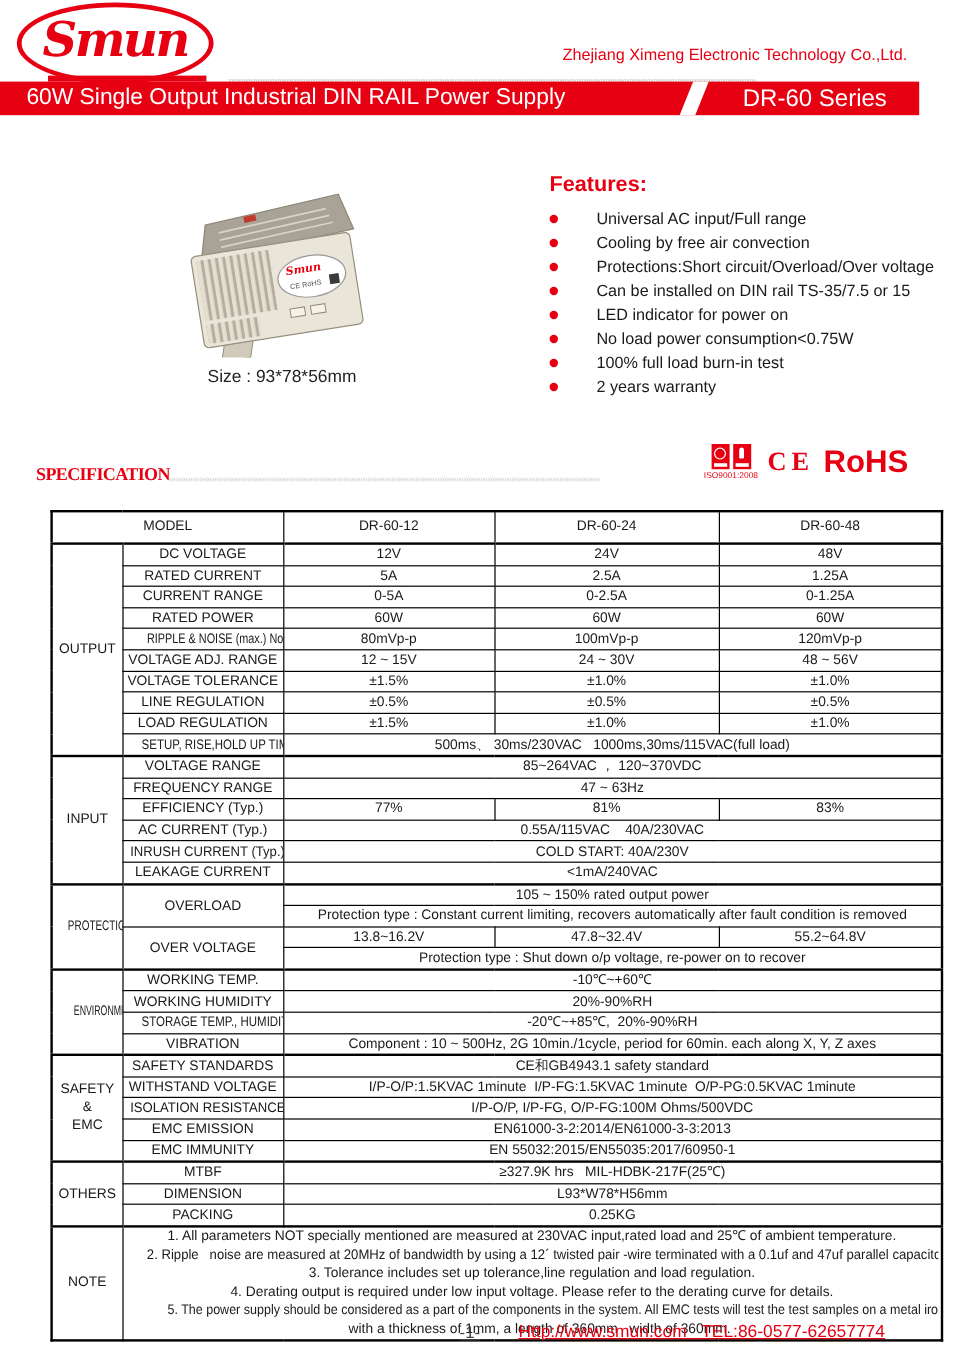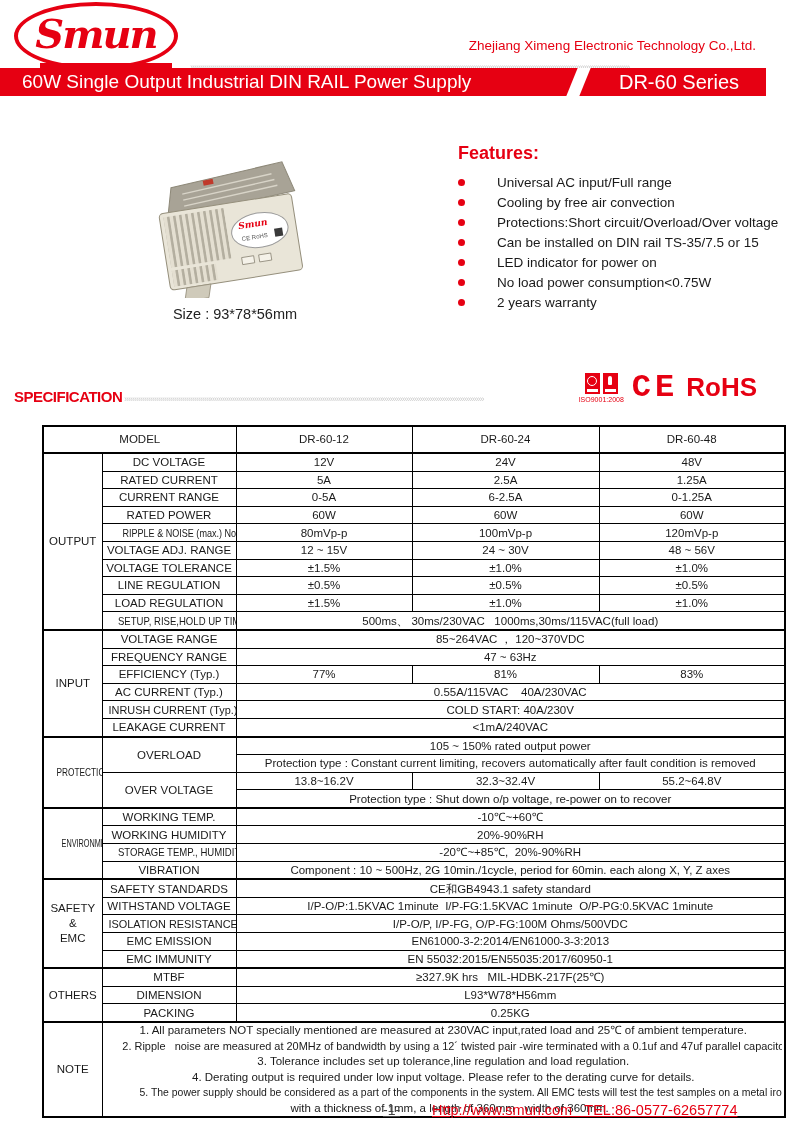--- a/index.html
+++ b/index.html
@@ -29,32 +29,32 @@
   .size-caption{position:absolute;left:140px;top:306px;width:190px;text-align:center;font-size:14.5px;color:#222;}
 
   
   .features{position:absolute;left:458px;top:143px;width:335px;}
   .features-heading{color:#e60012;font-size:18px;font-weight:bold;margin:0 0 8px 0;}
   .features-list{list-style:none;margin:0;padding:0;}
   .features-list li{display:flex;align-items:center;height:20px;font-size:13.5px;color:#1a1a1a;white-space:nowrap;gap:24px;}
   .dot{width:7px;height:7px;border-radius:50%;background:#e60012;margin-right:8px;flex:0 0 auto;}
 
   
-  .spec-head{position:absolute;top:388px;left:14px;width:742px;height:22px;}
+  .spec-head{position:absolute;top:388px;left:30px;width:742px;height:22px;font-family:Liberation Serif, serif;}
   .spec-title{position:absolute;left:0;top:0;color:#e60012;font-size:15px;font-weight:bold;letter-spacing:-0.5px;}
   .chev-spec{position:absolute;left:110px;top:6px;width:480px;height:11px;}
   .certs{position:absolute;top:369px;right:43px;display:flex;align-items:center;gap:8px;}
   .iso-wrap{display:flex;flex-direction:column;align-items:center;}
   .iso-squares{display:flex;gap:3px;}
   .iso-sq{width:15px;height:21px;background:#e60012;position:relative;display:flex;align-items:flex-start;justify-content:center;}
   .iso-sq .band{position:absolute;bottom:2px;left:2px;right:2px;height:3px;background:#fff;}
   .ring{margin-top:3px;width:8px;height:8px;border:1.5px solid #fff;border-radius:50%;}
   .flame{margin-top:3px;width:4px;height:9px;background:#fff;border-radius:2px 2px 1px 1px;}
   .iso-caption{margin-top:2px;color:#e60012;font-size:7px;white-space:nowrap;}
-  .ce{color:#e60012;font-size:32px;font-weight:bold;letter-spacing:4px;font-family:Liberation Mono, monospace;text-align:center;}
+  .ce{color:#e60012;font-size:22px;font-weight:bold;letter-spacing:4px;font-family:Liberation Serif, serif;text-align:center;}
   .rohs{color:#e60012;font-size:26px;font-weight:bold;letter-spacing:0px;}
 
   
   .spec-table{position:absolute;top:425px;left:14px;padding-left:28px;}
   table.spec{border-collapse:collapse;table-layout:fixed;width:742px;border:2px solid #000;}
   table.spec td{border:1px solid #000;height:16.6px;padding:0 2px;text-align:center;
                 font-size:11.5px;line-height:1.05;overflow:hidden;}
   tr.head td{height:25px;}
   tr.gtop td{border-top-width:2px;}
   td.modelhead{font-size:19px;}
@@ -141,20 +141,24 @@
         <li>
           <span class="dot"></span>
           <span>LED indicator for power on</span>
         </li>
         <li>
           <span class="dot"></span>
           <span>No load power consumption&lt;0.75W</span>
         </li>
         <li>
           <span class="dot"></span>
+          <span>100% full load burn-in test</span>
+        </li>
+        <li>
+          <span class="dot"></span>
           <span>2 years warranty</span>
         </li>
       </ul>
   </div>
 
   <div class="spec-head">
     <span class="spec-title">SPECIFICATION</span>
     <span class="chev chev-spec">››››››››››››››››››››››››››››››››››››››››››››››››››››››››››››››››››››››››››››››››››››››››››››››››››››››››››››››››››››››››››››››››››››››››››››››››››››››››››››››››››››››››››››››››››››</span>
   </div>
   <div class="certs">
@@ -200,21 +204,21 @@
           </tr>
           <tr>
             <td class="label"><span class="fit">RATED CURRENT</span></td>
             <td class="value"><span class="fit">5A</span></td>
             <td class="value"><span class="fit">2.5A</span></td>
             <td class="value"><span class="fit">1.25A</span></td>
           </tr>
           <tr>
             <td class="label"><span class="fit">CURRENT RANGE</span></td>
             <td class="value"><span class="fit">0-5A</span></td>
-            <td class="value"><span class="fit">6-2.5A</span></td>
+            <td class="value"><span class="fit">0-2.5A</span></td>
             <td class="value"><span class="fit">0-1.25A</span></td>
           </tr>
           <tr>
             <td class="label"><span class="fit">RATED POWER</span></td>
             <td class="value"><span class="fit">60W</span></td>
             <td class="value"><span class="fit">60W</span></td>
             <td class="value"><span class="fit">60W</span></td>
           </tr>
           <tr>
             <td class="label"><span class="fit" style="transform-origin: 50% 50%; transform: scaleX(0.787);">RIPPLE &amp; NOISE (max.) Note.2</span></td>
@@ -281,21 +285,21 @@
             <td rowspan="4" class="group"><span class="fit" style="transform-origin: 50% 50%; transform: scaleX(0.72);">PROTECTION</span></td>
             <td rowspan="2" class="label"><span class="fit">OVERLOAD</span></td>
             <td colspan="3" class="value"><span class="fit">105 ~ 150% rated output power</span></td>
           </tr>
           <tr>
             <td colspan="3" class="value"><span class="fit">Protection type : Constant current limiting, recovers automatically after fault condition is removed</span></td>
           </tr>
           <tr>
             <td rowspan="2" class="label"><span class="fit">OVER VOLTAGE</span></td>
             <td class="value"><span class="fit">13.8~16.2V</span></td>
-            <td class="value"><span class="fit">32.3~32.4V</span></td>
+            <td class="value"><span class="fit">47.8~32.4V</span></td>
             <td class="value"><span class="fit">55.2~64.8V</span></td>
           </tr>
           <tr>
             <td colspan="3" class="value"><span class="fit">Protection type : Shut down o/p voltage, re-power on to recover</span></td>
           </tr>
           <tr class="gtop">
             <td rowspan="4" class="group"><span class="fit" style="transform-origin: 50% 50%; transform: scaleX(0.635);">ENVIRONMENT</span></td>
             <td class="label"><span class="fit">WORKING TEMP.</span></td>
             <td colspan="3" class="value"><span class="fit">-10℃~+60℃</span></td>
           </tr>

